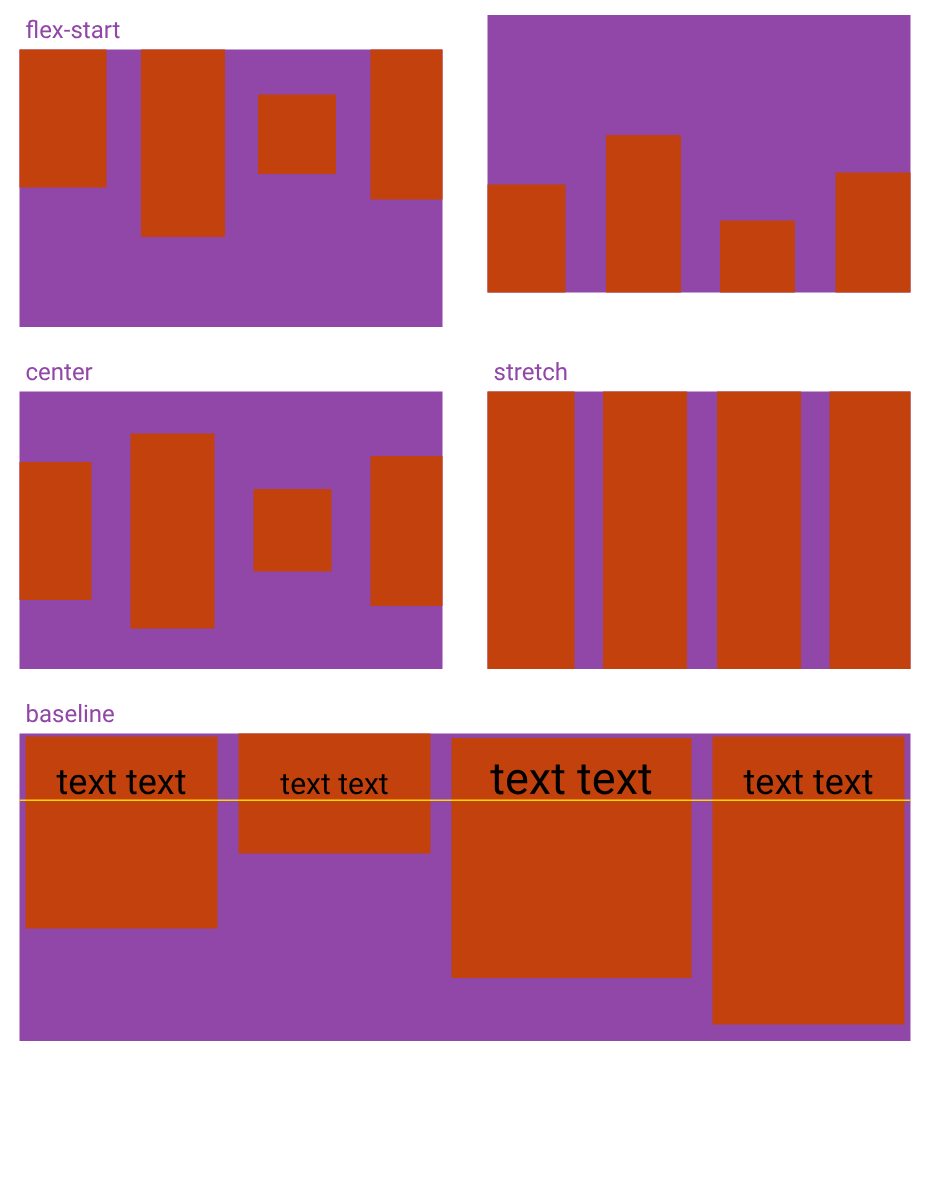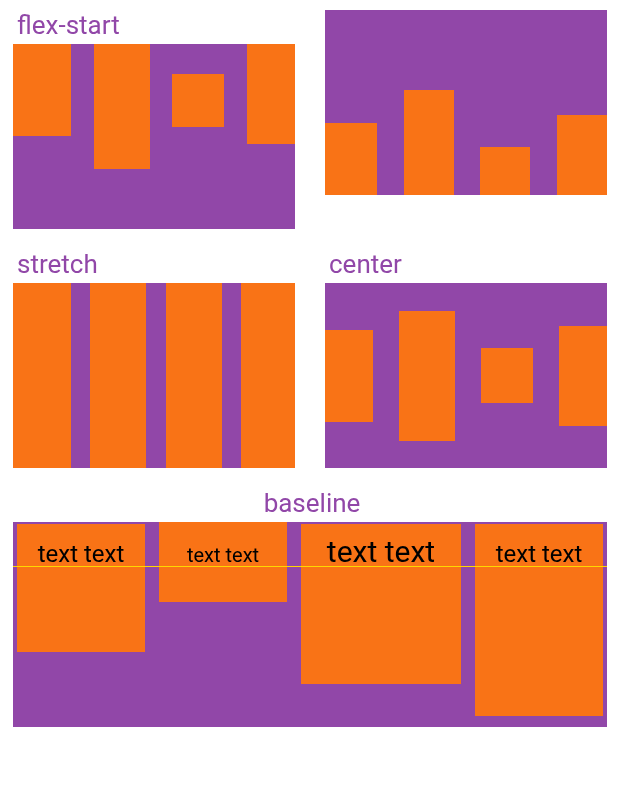--- a/index.html
+++ b/index.html
@@ -17,33 +17,33 @@
     .row {
       display: flex;
       gap: 30px;
       margin-bottom: 20px;
     }
     .panel-wrap {
       flex: 1;
     }
     .panel-title {
       color: #9147a8;
-      font-size: 26px;
+      font-size: 16px;
       font-weight: 400;
       margin-bottom: 4px;
       padding-left: 4px;
     }
     .panel {
       background: #9147a8;
       height: 185px;
       display: flex;
       justify-content: space-between;
     }
     .box {
-      background: #f97316;
+      background: #c2410c;
     }
     
     .p-fs {
       align-items: flex-start;
     }
     .p-fs .b1 { width: 58px; height: 92px; }
     .p-fs .b2 { width: 56px; height: 125px; }
     .p-fs .b3 { width: 52px; height: 53px; margin-top: 30px; }
     .p-fs .b4 { width: 48px; height: 100px; }
     
@@ -66,21 +66,20 @@
     .p-s {
       align-items: stretch;
     }
     .p-s .b1 { width: 58px; }
     .p-s .b2 { width: 56px; }
     .p-s .b3 { width: 56px; }
     .p-s .b4 { width: 54px; }
     
     .full-row .panel-wrap {
       width: 100%;
-      text-align: center;
     }
     .p-b {
       align-items: baseline;
       height: 205px;
       padding: 0 4px;
       position: relative;
     }
     .p-b .box {
       display: flex;
       align-items: flex-start;
@@ -119,31 +118,31 @@
       <div class="box b1"></div>
       <div class="box b2"></div>
       <div class="box b3"></div>
       <div class="box b4"></div>
     </div>
   </div>
 </div>
 
 <div class="row">
   <div class="panel-wrap">
-    <div class="panel-title">stretch</div>
-    <div class="panel p-s">
+    <div class="panel-title">center</div>
+    <div class="panel p-c">
       <div class="box b1"></div>
       <div class="box b2"></div>
       <div class="box b3"></div>
       <div class="box b4"></div>
     </div>
   </div>
   <div class="panel-wrap">
-    <div class="panel-title">center</div>
-    <div class="panel p-c">
+    <div class="panel-title">stretch</div>
+    <div class="panel p-s">
       <div class="box b1"></div>
       <div class="box b2"></div>
       <div class="box b3"></div>
       <div class="box b4"></div>
     </div>
   </div>
 </div>
 
 <div class="row full-row">
   <div class="panel-wrap">

